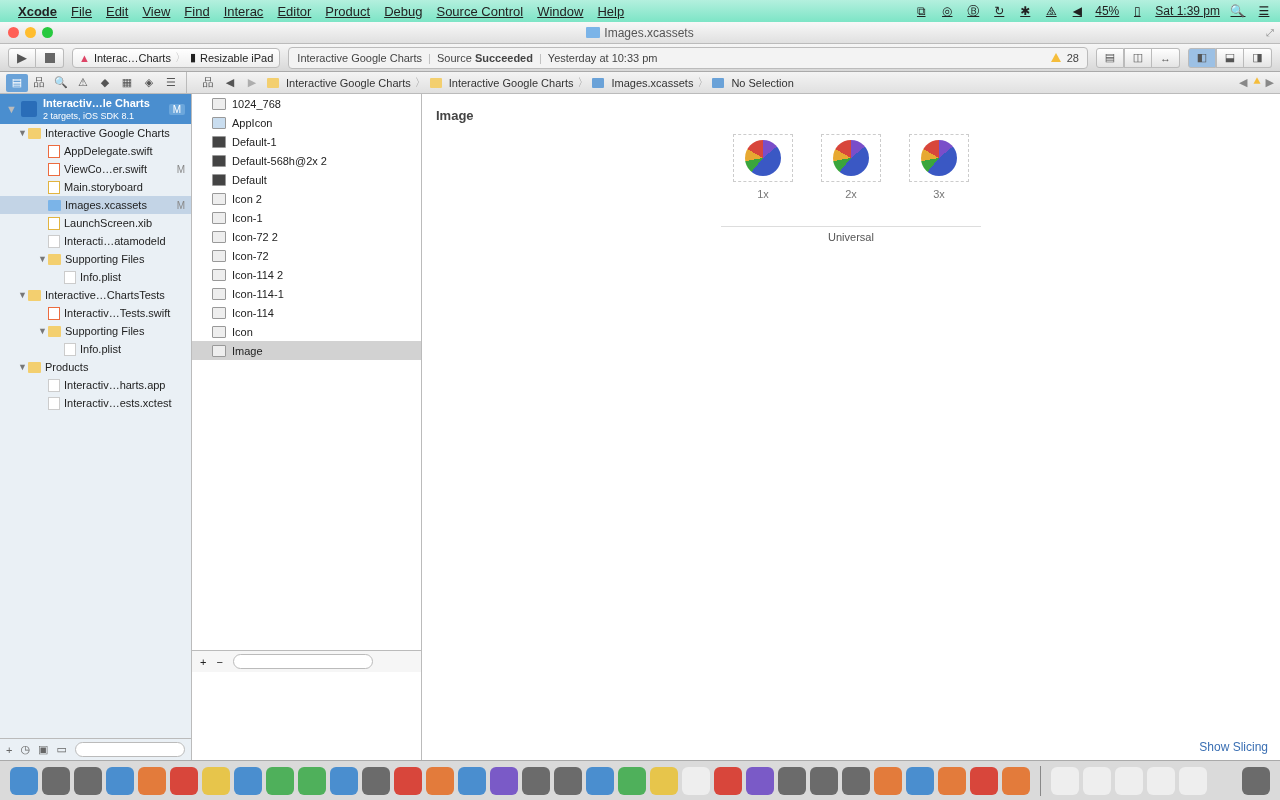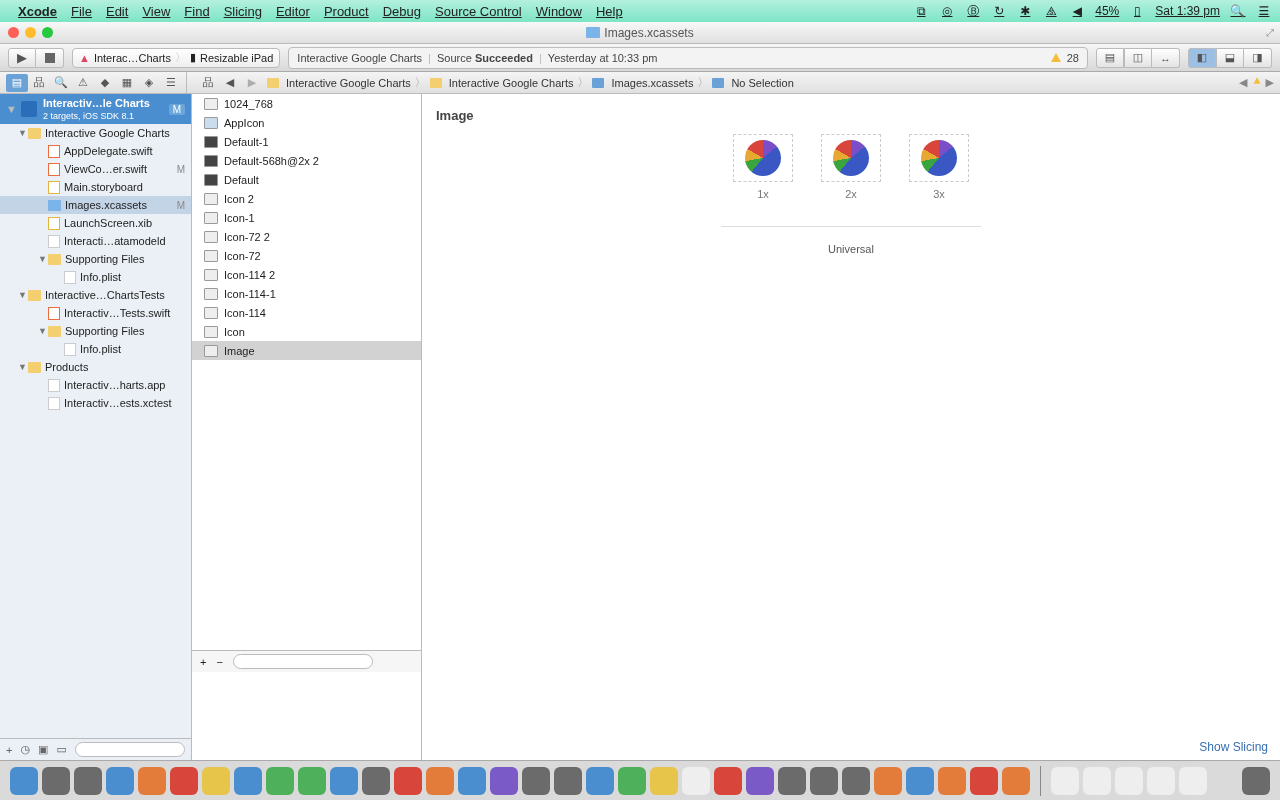--- a/index.html
+++ b/index.html
@@ -67,21 +67,21 @@
 .tree .swift { width:12px; height:13px; background:#fff; border:1px solid #ec6b3f; margin-right:4px;}
 .tree .sb { width:12px; height:13px; background:#fff; border:1px solid #e2b43f; margin-right:4px;}
 .tree .xc { width:13px; height:11px; background:#7bb4e8; margin-right:4px; border-radius:1px;}
 .tree .row.sel { background:#c3d4e6; }
 .tree .m { margin-left:auto; margin-right:6px; color:#888; font-size:10px;}
 .tree .i1{padding-left:18px;} .tree .i2{padding-left:38px;} .tree .i3{padding-left:54px;}
 
 .sidefoot { margin-top:auto; height:22px; border-top:1px solid #bbb; background:#eaf0f5; display:flex; align-items:center; padding:0 6px; gap:8px; color:#666;}
 .sidefoot .search{ flex:1; height:15px; border:1px solid #bbb; border-radius:8px; background:#fff;}
 
-.asset-row { height:19px; display:flex; align-items:center; padding-left:12px; font-size:11px;}
+.asset-row { height:19px; display:flex; align-items:center; padding-left:20px; font-size:11px;}
 .asset-row.sel { background:#d2d2d2; }
 .asset-row .ic { width:14px; height:12px; border:1px solid #999; background:#fff; margin-right:6px; border-radius:1px;}
 .asset-row .ic.app { background:#c9ddef;}
 .asset-row .ic.img { background:#eee;}
 .asset-row .ic.sp { background:#444;}
 .assetfoot { position:sticky; bottom:0; height:22px; border-top:1px solid #bbb; background:#f6f6f6; display:flex; align-items:center; padding:0 8px; gap:10px;}
 .assetfoot .search{ width:140px; height:15px; border:1px solid #bbb; border-radius:8px; background:#fff;}
 
 .editor .title { position:absolute; top:14px; left:14px; font-weight:700; font-size:13px; color:#444;}
 .thumbs { position:absolute; top:40px; left:50%; transform:translateX(-50%); display:flex; gap:28px; text-align:center;}
@@ -96,21 +96,21 @@
 .dock .app{ width:28px; height:28px; border-radius:6px; background:#888;}
 .dock .app.blue{background:#4a8ecf;} .dock .app.orange{background:#e37b3b;} .dock .app.red{background:#d8463b;} .dock .app.green{background:#4fb05b;} .dock .app.purple{background:#7a5ac7;} .dock .app.yellow{background:#e7c54b;} .dock .app.grey{background:#6b6b6b;} .dock .app.white{background:#eee;}
 .dock .div{ width:1px; height:30px; background:#888; margin:0 6px;}
 </style>
 </head>
 <body>
 
 <div class="menubar">
   <span class="apple"></span>
   <span class="app">Xcode</span>
-  <span class="menu" id="menuitems"><span>File</span><span>Edit</span><span>View</span><span>Find</span><span>Slicing</span><span>Editor</span><span>Product</span><span>Debug</span><span>Source Control</span><span>Window</span><span>Help</span></span>
+  <span class="menu" id="menuitems"><span>File</span><span>Edit</span><span>View</span><span>Find</span><span>Interac</span><span>Editor</span><span>Product</span><span>Debug</span><span>Source Control</span><span>Window</span><span>Help</span></span>
   <span class="right">
     <span class="ico">⧉</span>
     <span class="ico">◎</span>
     <span class="ico">Ⓑ</span>
     <span class="ico">↻</span>
     <span class="ico">✱</span>
     <span class="ico">⧌</span>
     <span class="ico">◀</span>
     <span>45%</span>
     <span class="ico">▯</span>
@@ -388,21 +388,21 @@
           </div>
         <div class="scale">2x</div>
       </div>
       <div>
         <div class="well">
             <div class="pie"></div>
           </div>
         <div class="scale">3x</div>
       </div>
     </div>
-    <div style="position:absolute; top:128px; left:50%; transform:translateX(-50%); width:260px; border-top:1px solid #ddd; padding-top:16px;" class="uni">Universal</div>
+    <div style="position:absolute; top:128px; left:50%; transform:translateX(-50%); width:260px; border-top:1px solid #ddd; padding-top:4px;" class="uni">Universal</div>
     <div class="slicing">Show Slicing</div>
   </div>
 
 </div>
 
 <div class="dock">
   <div class="app blue"></div>
   <div class="app grey"></div>
   <div class="app grey"></div>
   <div class="app blue"></div>

